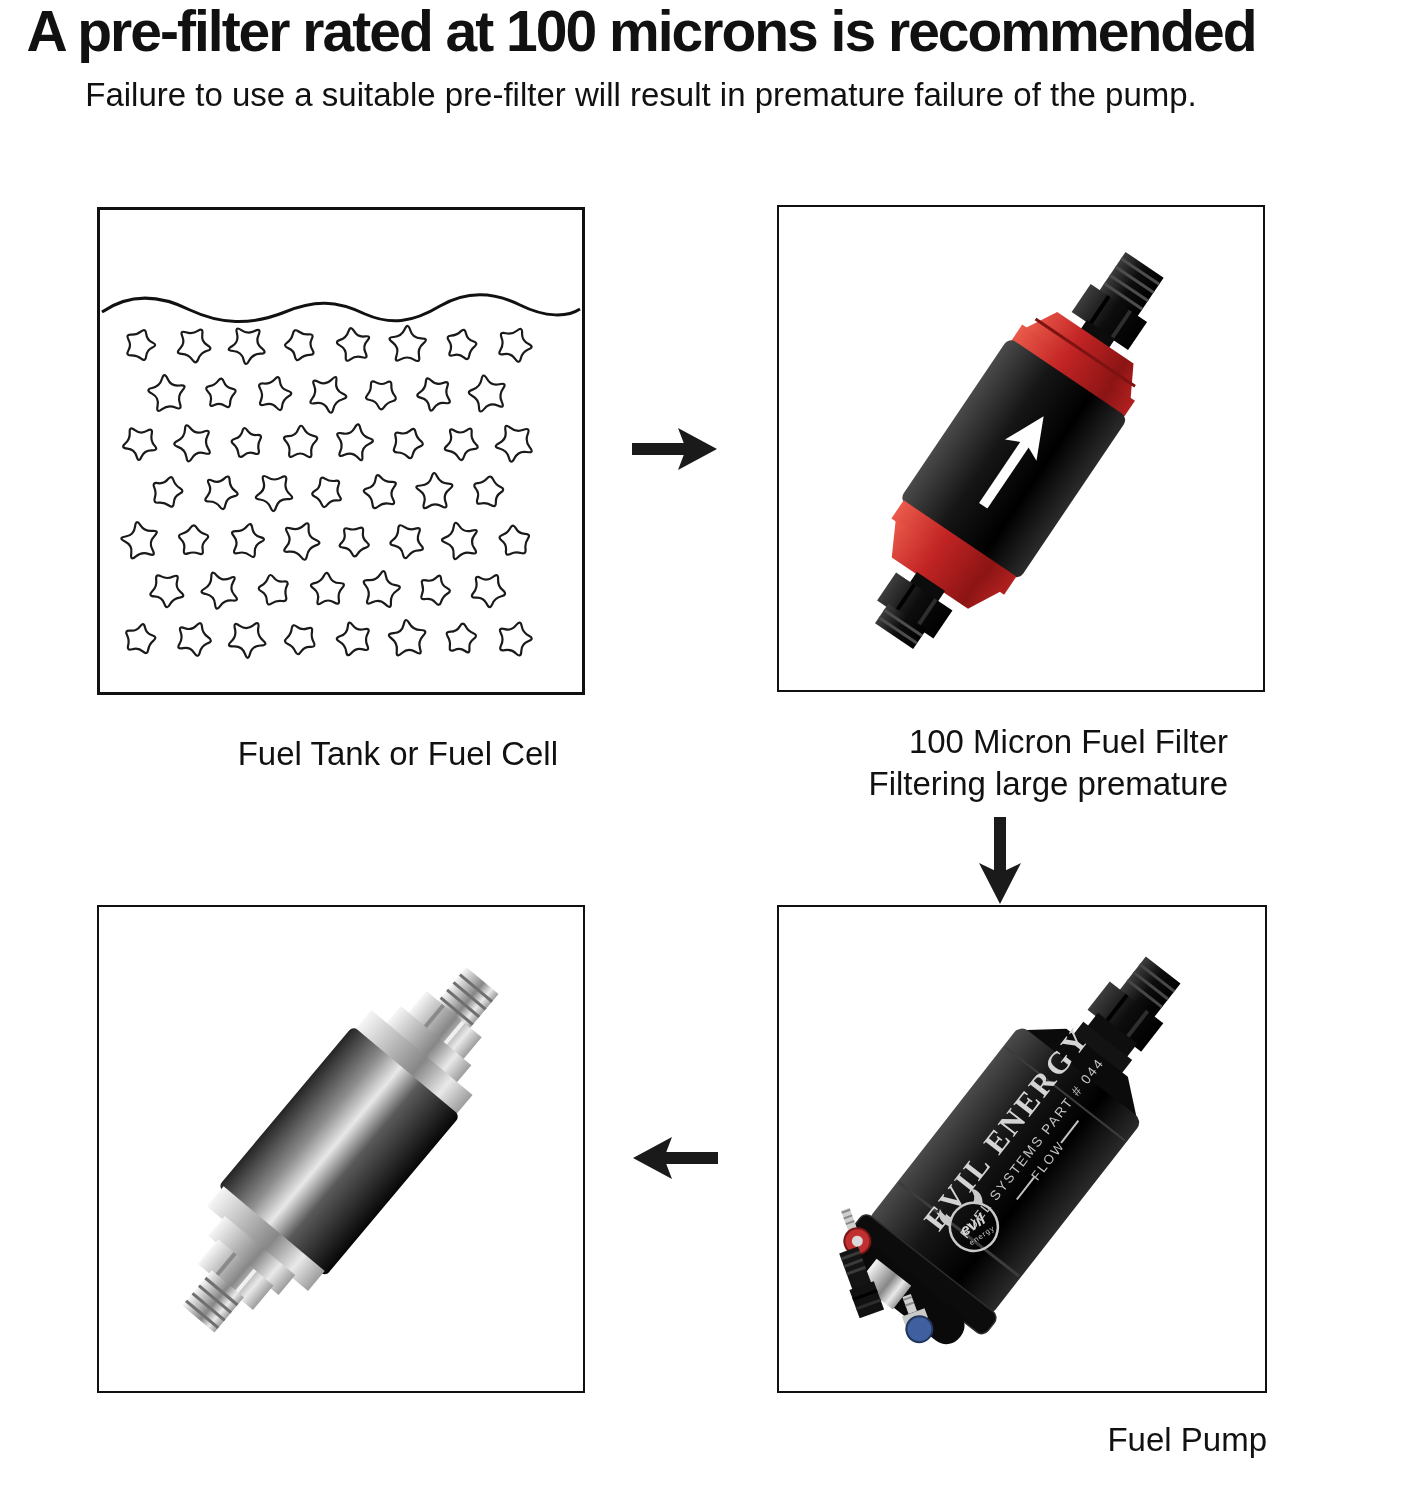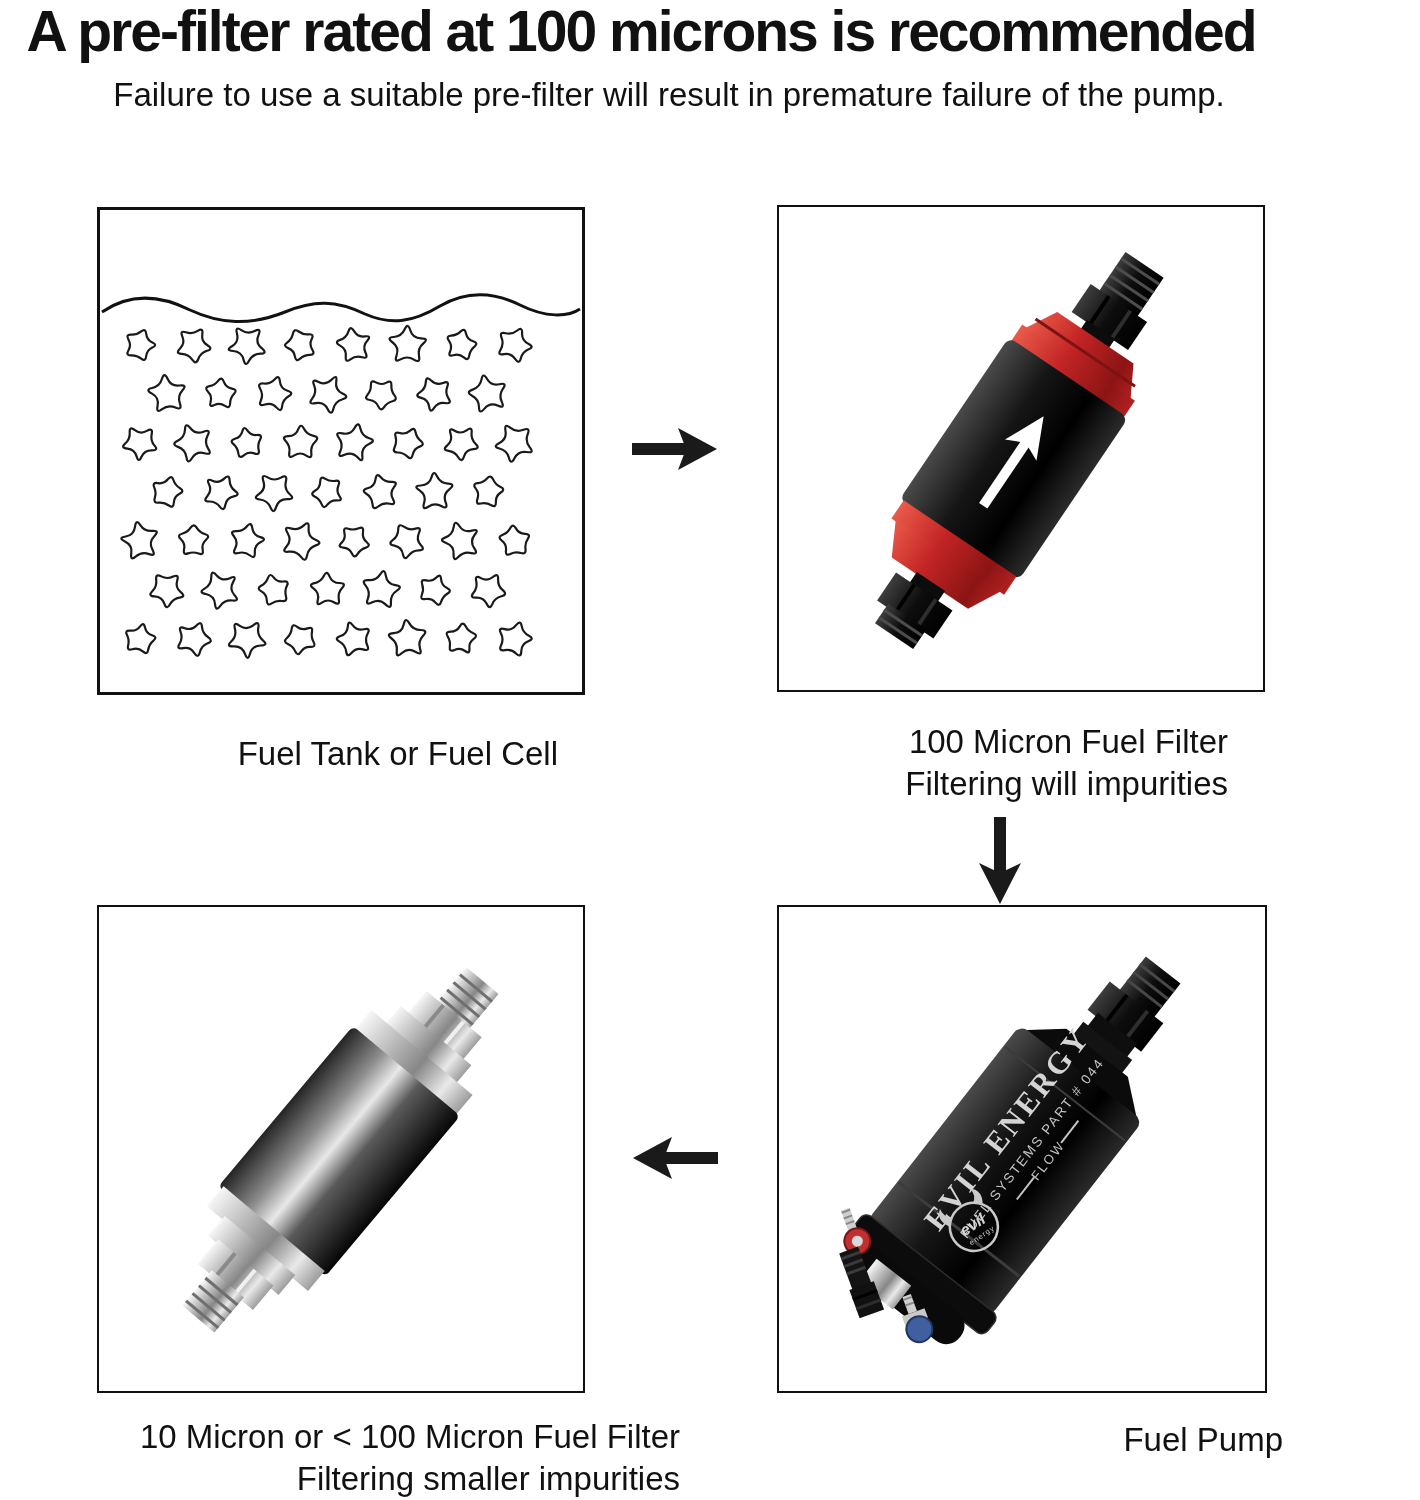--- a/index.html
+++ b/index.html
@@ -6,33 +6,33 @@
   .canvas{
     position:relative;width:1282px;height:1500px;background:#ffffff;
     font-family:"Liberation Sans","DejaVu Sans",sans-serif;color:#111111;overflow:hidden;
   }
   .page-title{
     position:absolute;top:2px;left:0;width:100%;margin:0;text-align:center;
     font-size:57px;font-weight:bold;letter-spacing:-2px;line-height:1.05;white-space:nowrap;
   }
   .page-subtitle{
     position:absolute;top:76px;left:0;width:100%;margin:0;text-align:center;
-    font-size:33px;font-weight:400;letter-spacing:0;white-space:nowrap;padding-left:28px;
+    font-size:33px;font-weight:400;letter-spacing:0;white-space:nowrap;
   }
   .panel{position:absolute;background:#ffffff;box-sizing:border-box;border:2px solid #111111;}
   #tank-panel{left:97px;top:207px;width:488px;height:488px;border-width:3px;}
   #f100-panel{left:777px;top:205px;width:488px;height:487px;}
   #f10-panel{left:97px;top:905px;width:488px;height:488px;}
   #pump-panel{left:777px;top:905px;width:490px;height:488px;}
   .panel svg{display:block;width:100%;height:100%;}
   .caption{position:absolute;text-align:right;font-size:33px;line-height:42px;color:#111;}
   #tank-caption{left:70px;top:733px;width:488px;}
   #f100-caption{left:740px;top:721px;width:488px;}
   #f10-caption{left:10px;top:1416px;width:670px;}
-  #pump-caption{left:793px;top:1419px;width:490px;}
+  #pump-caption{left:777px;top:1419px;width:490px;}
   .flow-arrow{position:absolute;}
   #arrow-right{left:632px;top:424px;}
   #arrow-down{left:974px;top:817px;}
   #arrow-left{left:632px;top:1133px;}
 </style>
 </head>
 <body>
 
 <div class="canvas">
 
@@ -180,21 +180,21 @@
           </g>
         </g>
       </g>
     </svg>
   </div>
 
   <div class="caption" id="tank-caption">Fuel Tank or Fuel Cell</div>
 
   <div class="caption" id="f100-caption">
     <div>100 Micron Fuel Filter</div>
-    <div>Filtering will impurities</div>
+    <div>Filtering large premature</div>
   </div>
 
   <svg class="flow-arrow" id="arrow-down" width="52" height="88" viewBox="0 0 52 88">
     <rect x="20" y="0" width="12" height="60" fill="#1a1a1a"></rect>
     <polygon points="5,46 26,56 47,46 26,87" fill="#1a1a1a"></polygon>
   </svg>
 
   <div class="panel" id="f10-panel">
     <svg viewBox="0 0 484 484">
       <g transform="rotate(40 242 242)">
@@ -296,20 +296,16 @@
             <path d="M-20,-14 q-8,-12 2,-20 q-2,10 6,14 Z" fill="#c9c9c9"></path>
             <path d="M20,-14 q8,-12 -2,-20 q2,10 -6,14 Z" fill="#c9c9c9"></path>
             <text x="0" y="3" font-size="16" font-weight="bold" font-style="italic" fill="#d4d4d4">evil</text>
             <text x="2" y="14" font-size="7.5" letter-spacing="1" fill="#c4c4c4">energy</text>
           </g>
         </g>
       </g>
     </svg>
   </div>
 
-  <div class="caption" id="f10-caption">
-    <div>10 Micron or &lt; 100 Micron Fuel Filter</div>
-    <div>Filtering smaller impurities</div>
-  </div>
 
   <div class="caption" id="pump-caption">Fuel Pump</div>
 
 </div>
 
 </body></html>

